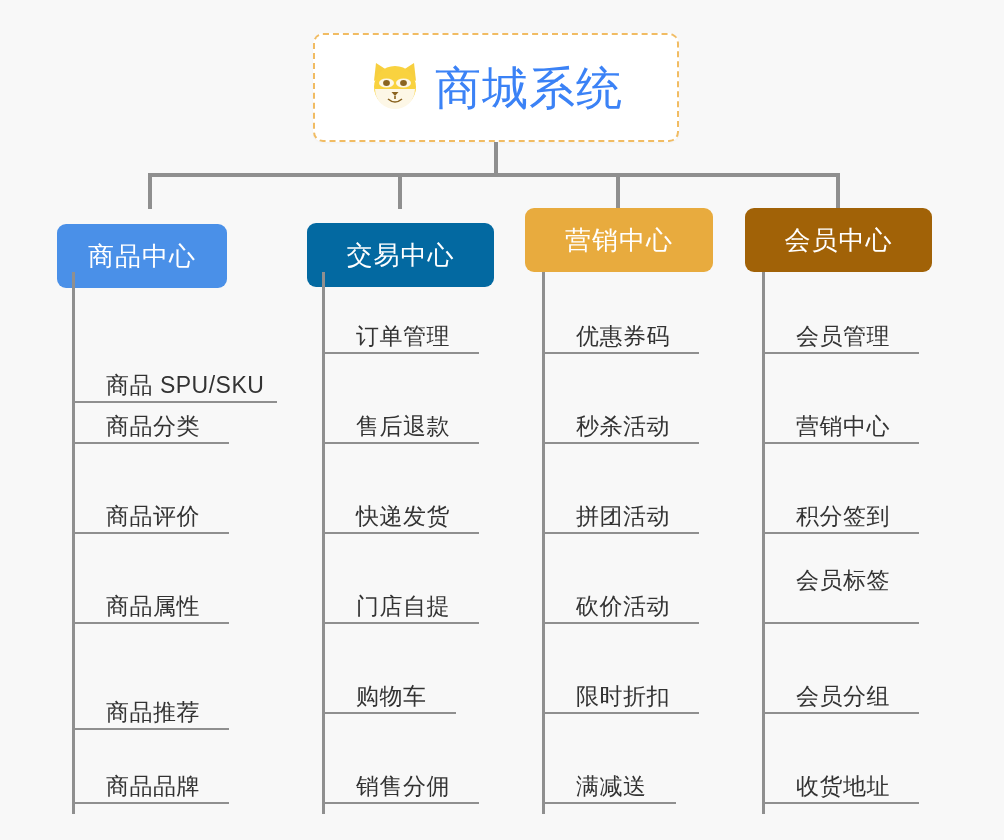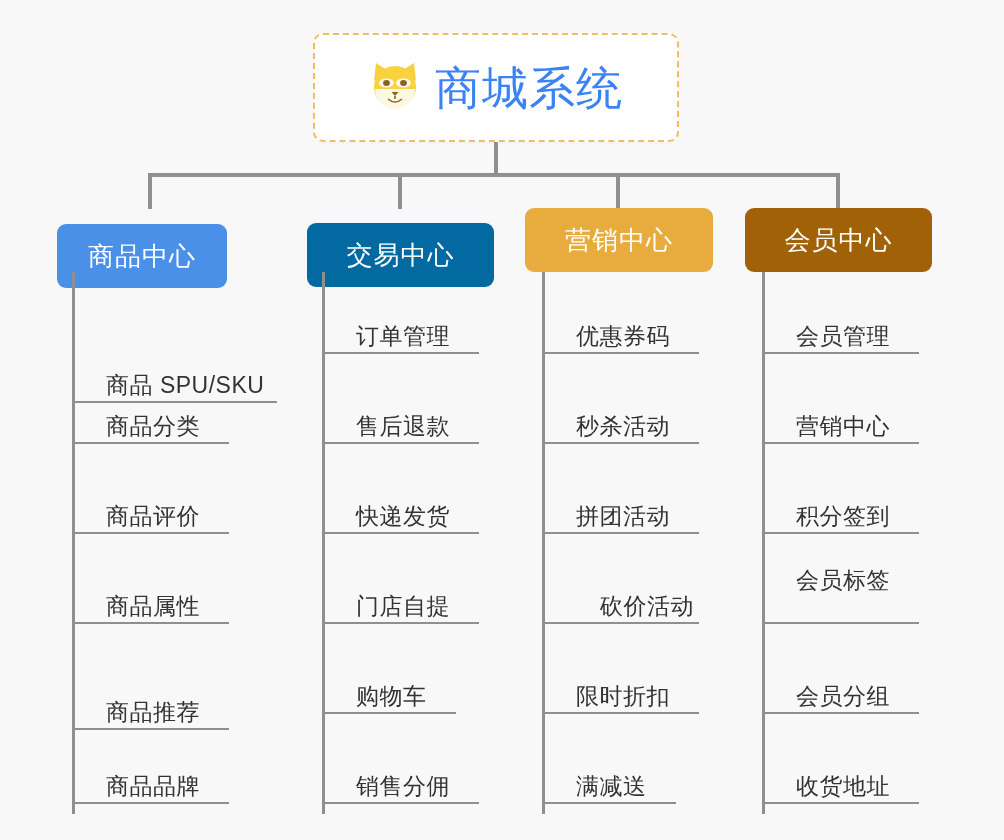--- a/index.html
+++ b/index.html
@@ -150,21 +150,21 @@
     <div class="col-spine" style="height:542px;"></div>
     <div class="leaf" style="top:0px;width:157px;height:82px;">
       <span class="leaf-label">优惠券码</span>
     </div>
     <div class="leaf" style="top:90px;width:157px;height:82px;">
       <span class="leaf-label">秒杀活动</span>
     </div>
     <div class="leaf" style="top:180px;width:157px;height:82px;">
       <span class="leaf-label">拼团活动</span>
     </div>
-    <div class="leaf" style="top:270px;width:157px;height:82px;padding-left:24px;">
+    <div class="leaf" style="top:270px;width:157px;height:82px;">
       <span class="leaf-label">砍价活动</span>
     </div>
     <div class="leaf" style="top:360px;width:157px;height:82px;">
       <span class="leaf-label">限时折扣</span>
     </div>
     <div class="leaf" style="top:450px;width:134px;height:82px;">
       <span class="leaf-label">满减送</span>
     </div>
   </div>
 

